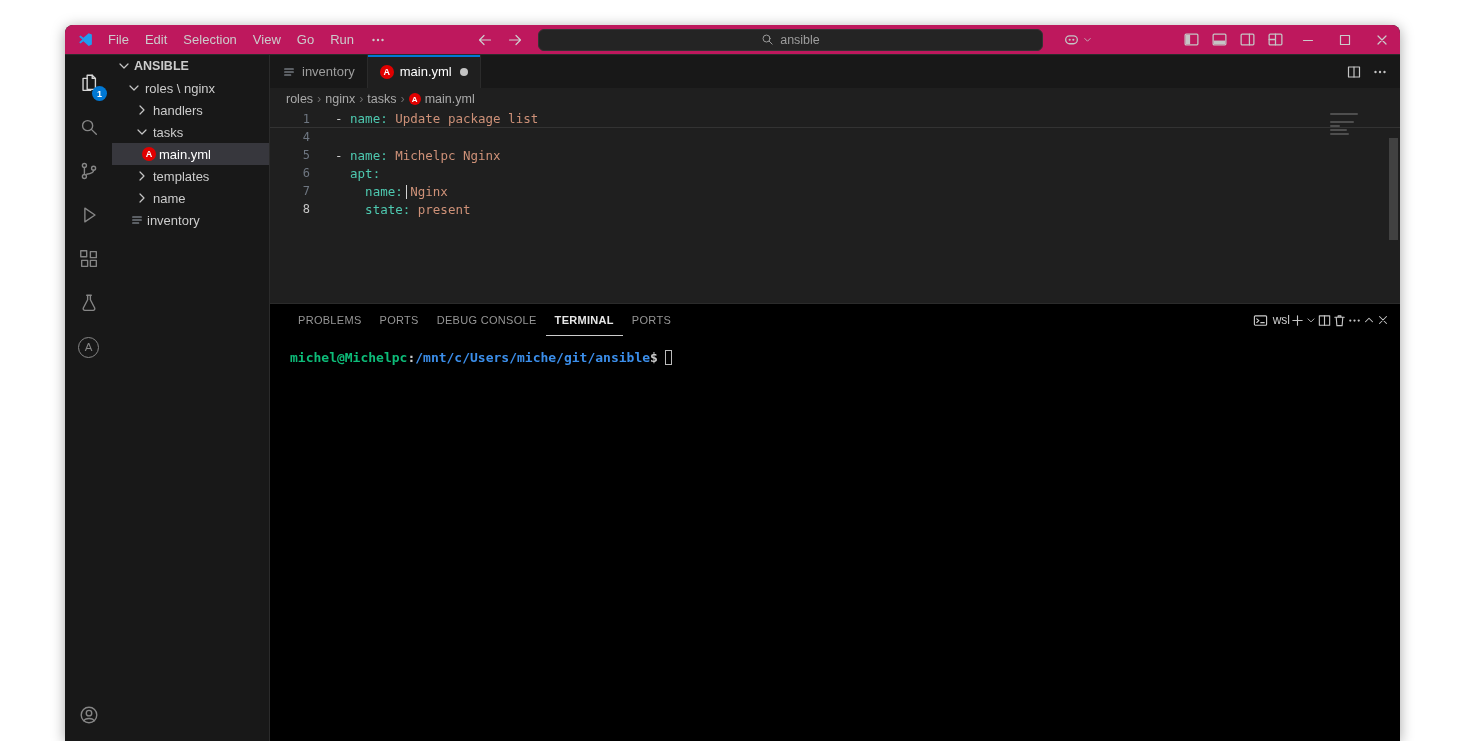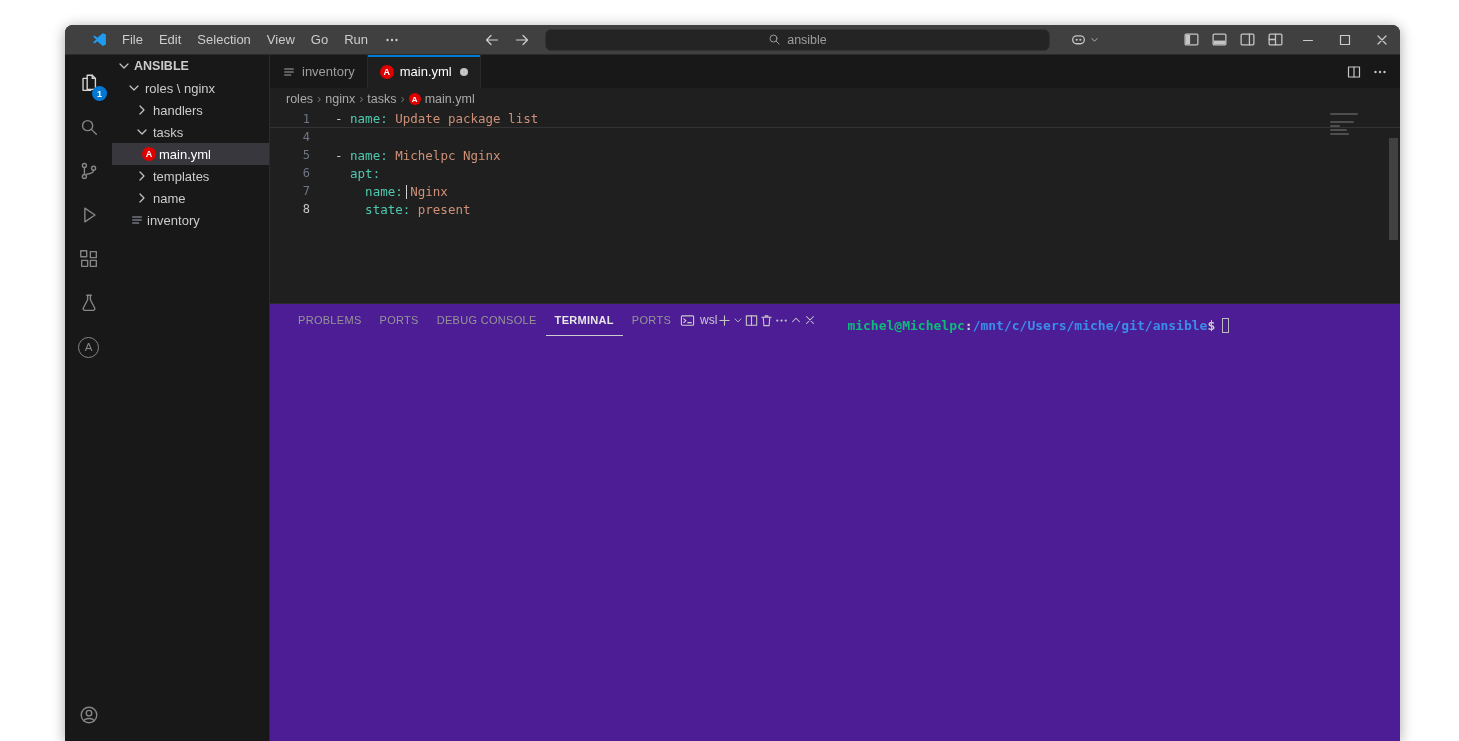--- a/index.html
+++ b/index.html
@@ -14,21 +14,21 @@
     box-shadow:0 2px 14px rgba(0,0,0,.35); font-size:13px;
     display:flex; flex-direction:column;
   }
 
   
   svg.i { fill:none; stroke:currentColor; stroke-width:1.5; stroke-linecap:round; stroke-linejoin:round; display:block; }
   svg.i16 { stroke-width:1.2; }
   svg.fill { fill:currentColor; stroke:none; }
 
   
-  .titlebar { height:30px; flex:none; display:flex; align-items:center; padding-left:24px; border-bottom:1px solid #2b2b2b; background:#404040; }
+  .titlebar { height:30px; flex:none; display:flex; align-items:center; padding-left:10px; border-bottom:1px solid #2b2b2b; background:#be185d; }
   .logo { margin:0 6px 0 2px; display:flex; }
   .menubar { display:flex; align-items:center; }
   .menu-item { padding:0 8px; height:22px; line-height:22px; border-radius:5px; color:#cccccc; cursor:default; }
   .menu-more { padding:0 8px; display:flex; align-items:center; height:22px; color:#cccccc; }
   .tb-spacer { flex:1; }
   .nav-btn { width:26px; height:22px; display:flex; align-items:center; justify-content:center; color:#cfcfcf; margin-right:4px; border-radius:5px; }
   .command-center {
     width:505px; height:22px; background:#242424; border:1px solid #333333; border-radius:6px;
     display:flex; align-items:center; justify-content:center; gap:6px; color:#9d9d9d; font-size:12.5px; margin:0 6px;
   }
@@ -89,21 +89,21 @@
   .tok-key { color:var(--yaml-key,#4ec9b0); }
   .tok-str { color:var(--yaml-string,#ce9178); }
   .tok-punct { color:#cccccc; }
   .caret { display:inline-block; width:1.5px; height:14px; background:#d4d4d4; margin:0 3px; vertical-align:-3px; }
 
   .minimap { position:absolute; top:3px; right:14px; width:56px; }
   .mm-bar { height:2px; margin-bottom:2px; background:rgba(200,200,200,.28); border-radius:1px; }
   .scroll-slider { position:absolute; right:2px; top:28px; width:9px; height:102px; background:rgba(121,121,121,.38); }
 
   
-  .panel { flex:1; border-top:1px solid #2b2b2b; background:#4c1d95; display:flex; flex-direction:row; min-height:0; }
+  .panel { flex:1; border-top:1px solid #2b2b2b; background:#000000; display:flex; flex-direction:column; min-height:0; }
   .panel-header { height:32px; flex:none; display:flex; align-items:stretch; padding:0 10px 0 19px; }
   .panel-tabs { display:flex; align-items:stretch; }
   .panel-tab { display:flex; align-items:center; padding:0 9px; font-size:11px; letter-spacing:.3px; color:#969696;
                border-bottom:1px solid transparent; cursor:pointer; }
   .panel-tab.active { color:#e7e7e7; border-bottom-color:#cccccc;font-weight:bold; }
   .panel-actions { margin-left:auto; display:flex; align-items:center; color:#c5c5c5; }
   .shell-chip { display:flex; align-items:center; gap:5px; font-size:12px; color:#cccccc; }
   .pa-icon { display:flex; align-items:center; justify-content:center; }
 
   .terminal { flex:1; padding:13px 0 0 20px; font-family:"DejaVu Sans Mono", monospace; font-size:13px; font-weight:700; line-height:17px; }

